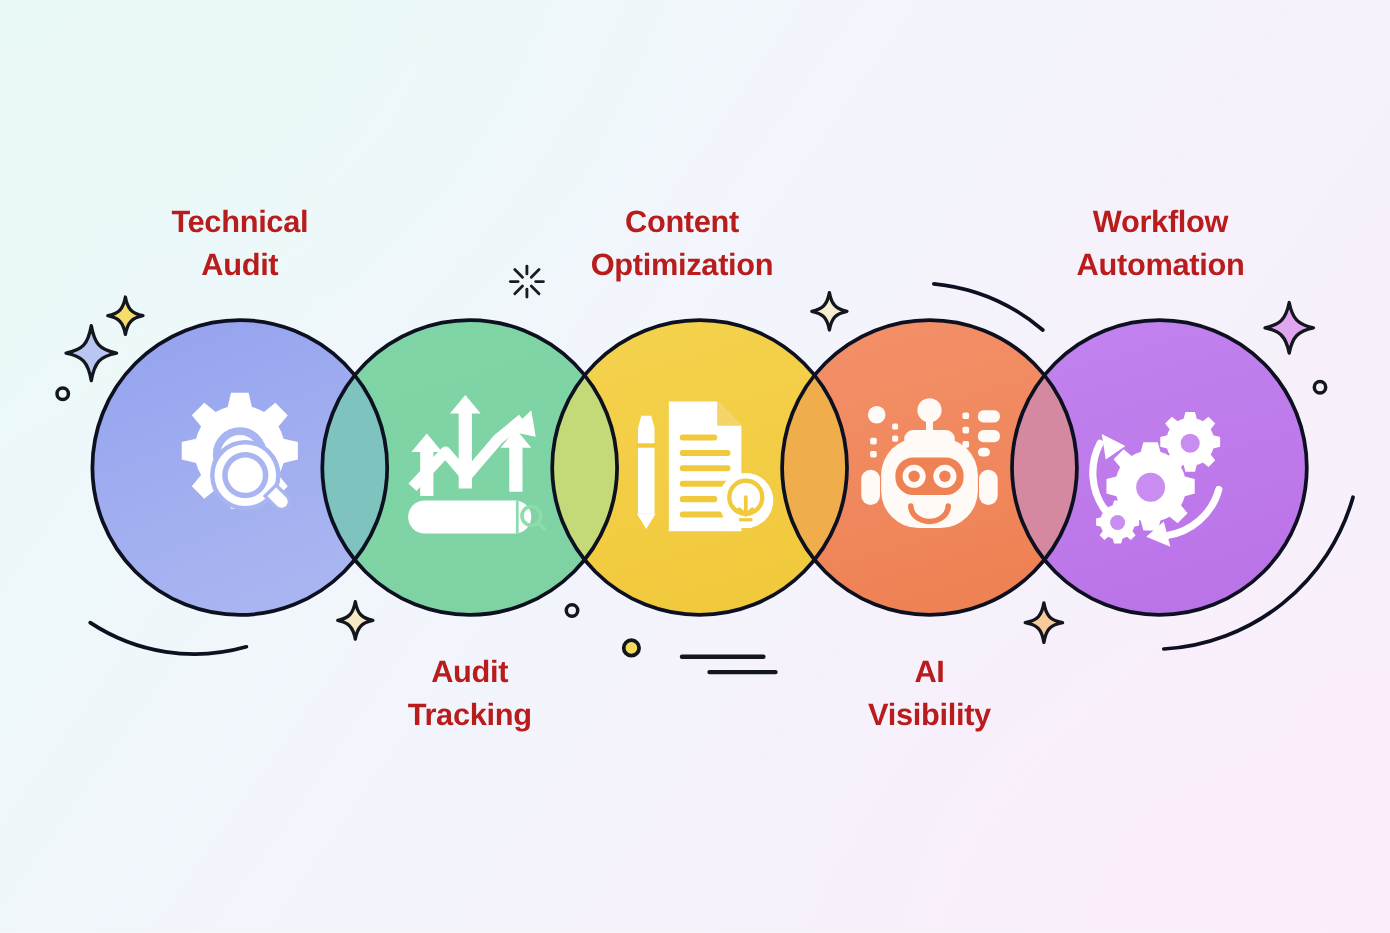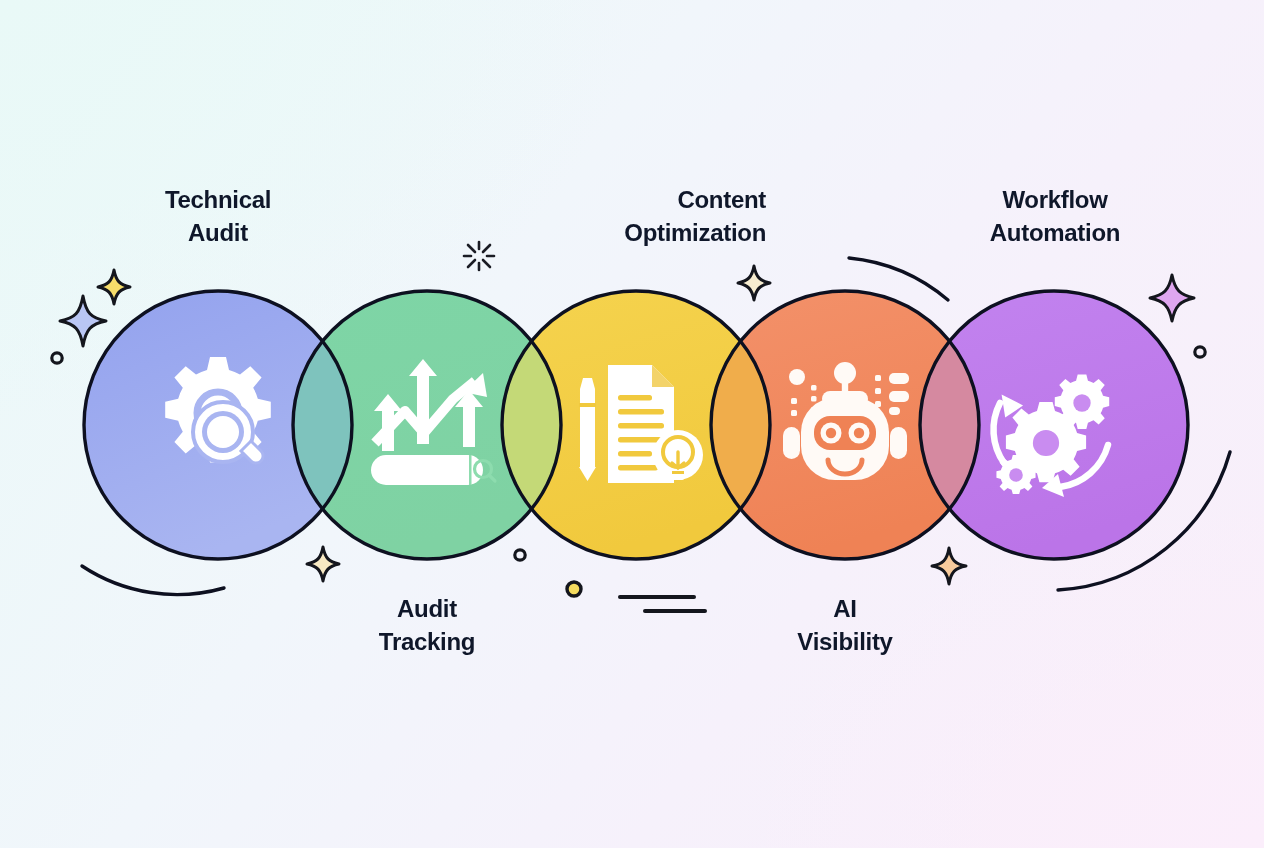--- a/index.html
+++ b/index.html
@@ -11,23 +11,23 @@
       radial-gradient(ellipse 80% 80% at 0% 0%, #e9f9f7 0%, rgba(233,249,247,0) 62%),
       linear-gradient(125deg,#eaf9f8 0%, #f1f6fb 38%, #f6f1fb 66%, #f9eefa 100%);
     position:relative;
   }
   #stage{ position:absolute; inset:0; }
   svg.layer{ position:absolute; left:0; top:0; width:1264px; height:848px; }
 
   .lbl{
     position:absolute;
     text-align:center;
-    color:#0f172a;
+    color:#b91c1c;
     font-weight:700;
-    font-size:24px;
+    font-size:28px;
     line-height:1.38;
     letter-spacing:-0.3px;
     white-space:pre-line;
   }
 </style>
 </head>
 <body>
 
 <div id="stage">
 
@@ -278,21 +278,21 @@
       </g>
     </g>
   </svg>
 
   <div class="lbl" style="left:98px; top:183px; width:240px;">Technical
 Audit</div>
 
   <div class="lbl" style="left:307px; top:592px; width:240px;">Audit
 Tracking</div>
 
-  <div class="lbl" style="left:506px; top:183px; width:260px;text-align:right;">Content
+  <div class="lbl" style="left:490px; top:183px; width:260px;">Content
 Optimization</div>
 
   <div class="lbl" style="left:930px; top:183px; width:250px;">Workflow
 Automation</div>
 
   <div class="lbl" style="left:725px; top:592px; width:240px;">AI
 Visibility</div>
 
 </div>
 

